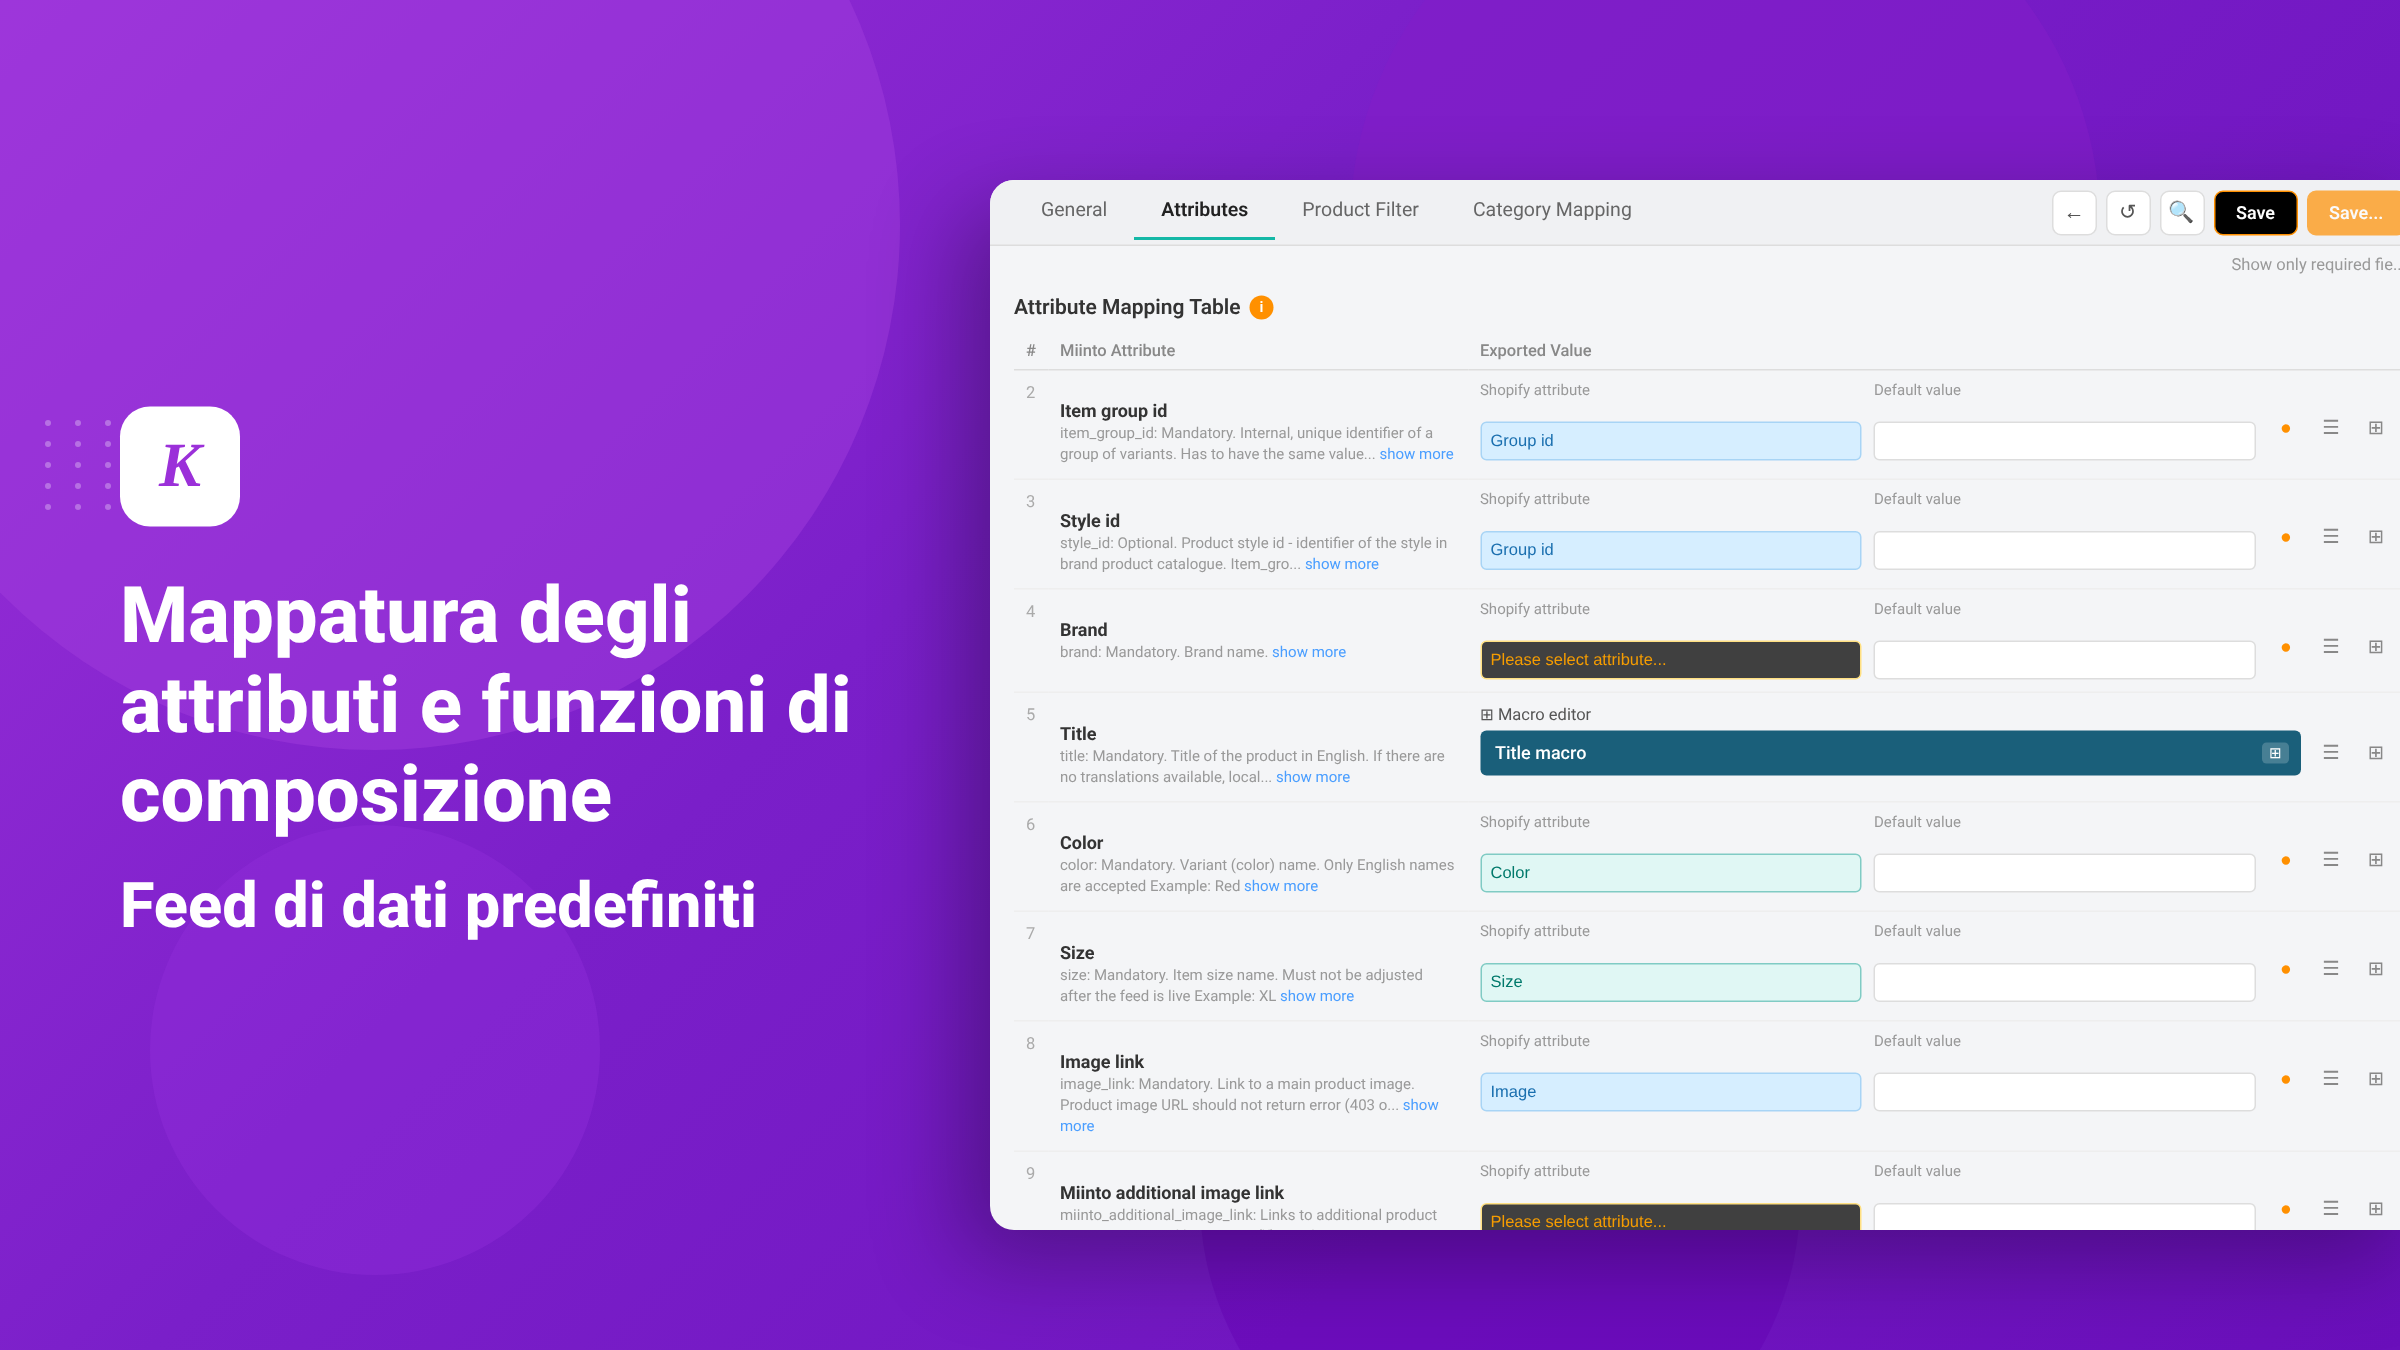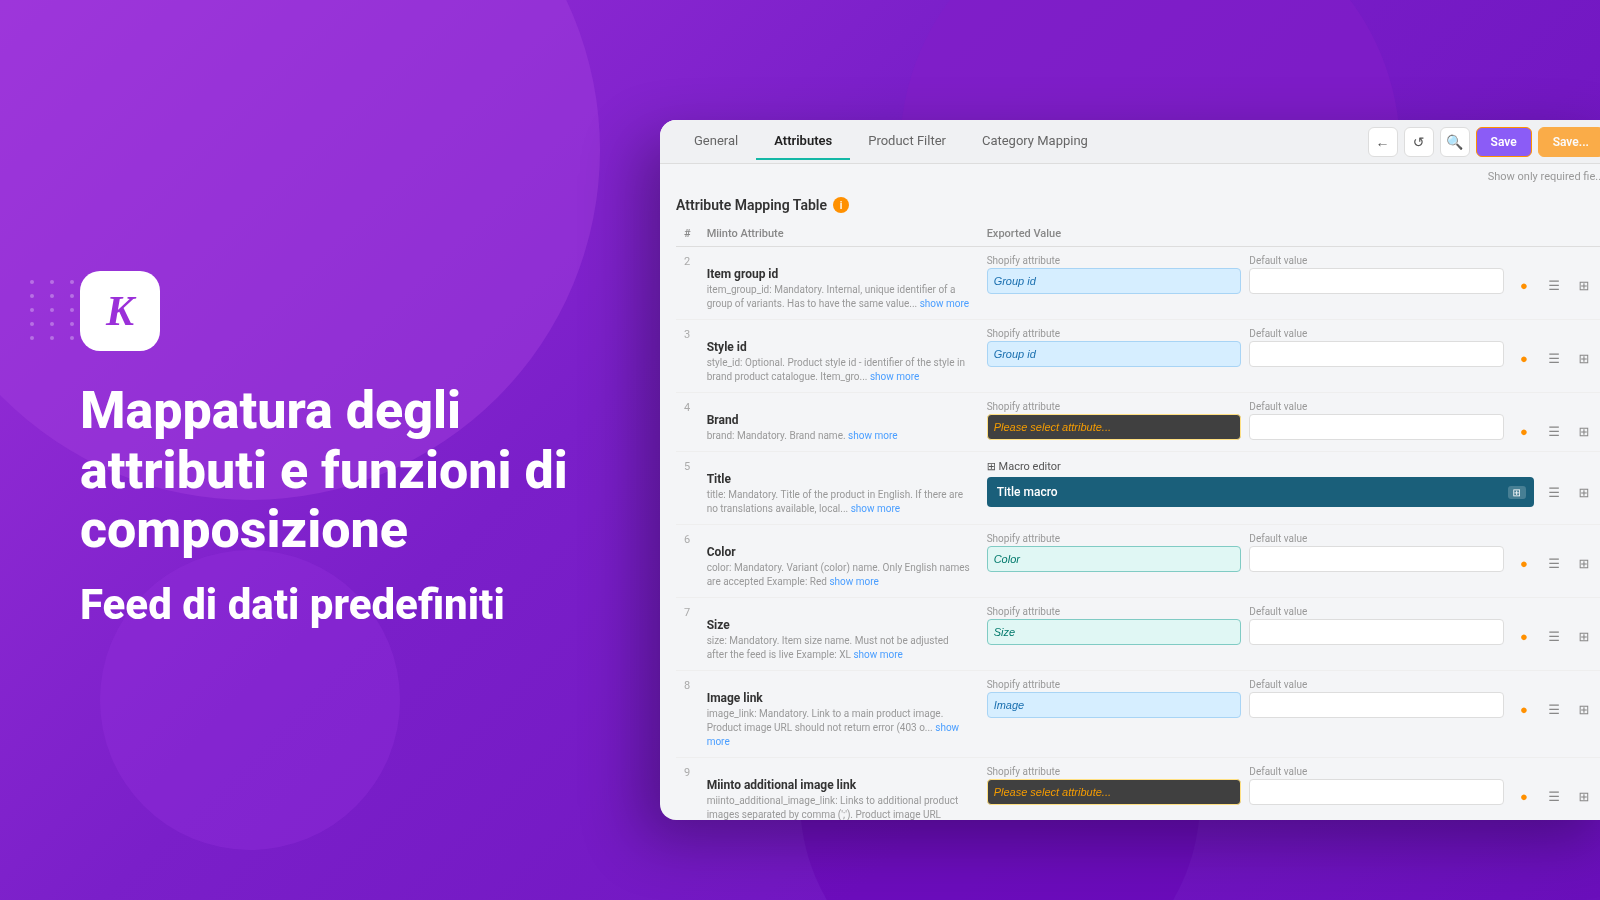--- a/index.html
+++ b/index.html
@@ -188,21 +188,21 @@
       background: white;
       border-radius: 6px;
       display: flex;
       align-items: center;
       justify-content: center;
       font-size: 14px;
       cursor: pointer;
       color: #555;
     }
     .toolbar-btn.orange {
-      background: #8b5cf6;
+      background: #000000;
       color: white;
       border-color: #ff9000;
       font-size: 12px;
       font-weight: 600;
       padding: 0 14px;
       width: auto;
     }
     .toolbar-btn.orange2 {
       background: #ff9000;
       color: white;
@@ -296,37 +296,36 @@
     }
     .col-miinto { width: 280px; }
     .field-group {
       display: flex;
       gap: 8px;
       align-items: flex-start;
     }
     .field-sub {
       display: flex;
       flex-direction: column;
-      gap: 2px;
+      gap: 15px;
       flex: 1;
     }
     .field-label {
       font-size: 10px;
       color: #999;
     }
     .field-input {
       height: 26px;
       border: 1px solid #ddd;
       border-radius: 4px;
       padding: 0 6px;
       font-size: 11px;
       background: white;
       color: #333;
       width: 100%;
-      font-style: italic;
     }
     .field-input.blue-bg {
       background: #d6eeff;
       border-color: #a8d4f5;
       color: #1a6faf;
       font-size: 11px;
     }
     .field-input.yellow-bg {
       background: #404040;
       border-color: #ffe082;

